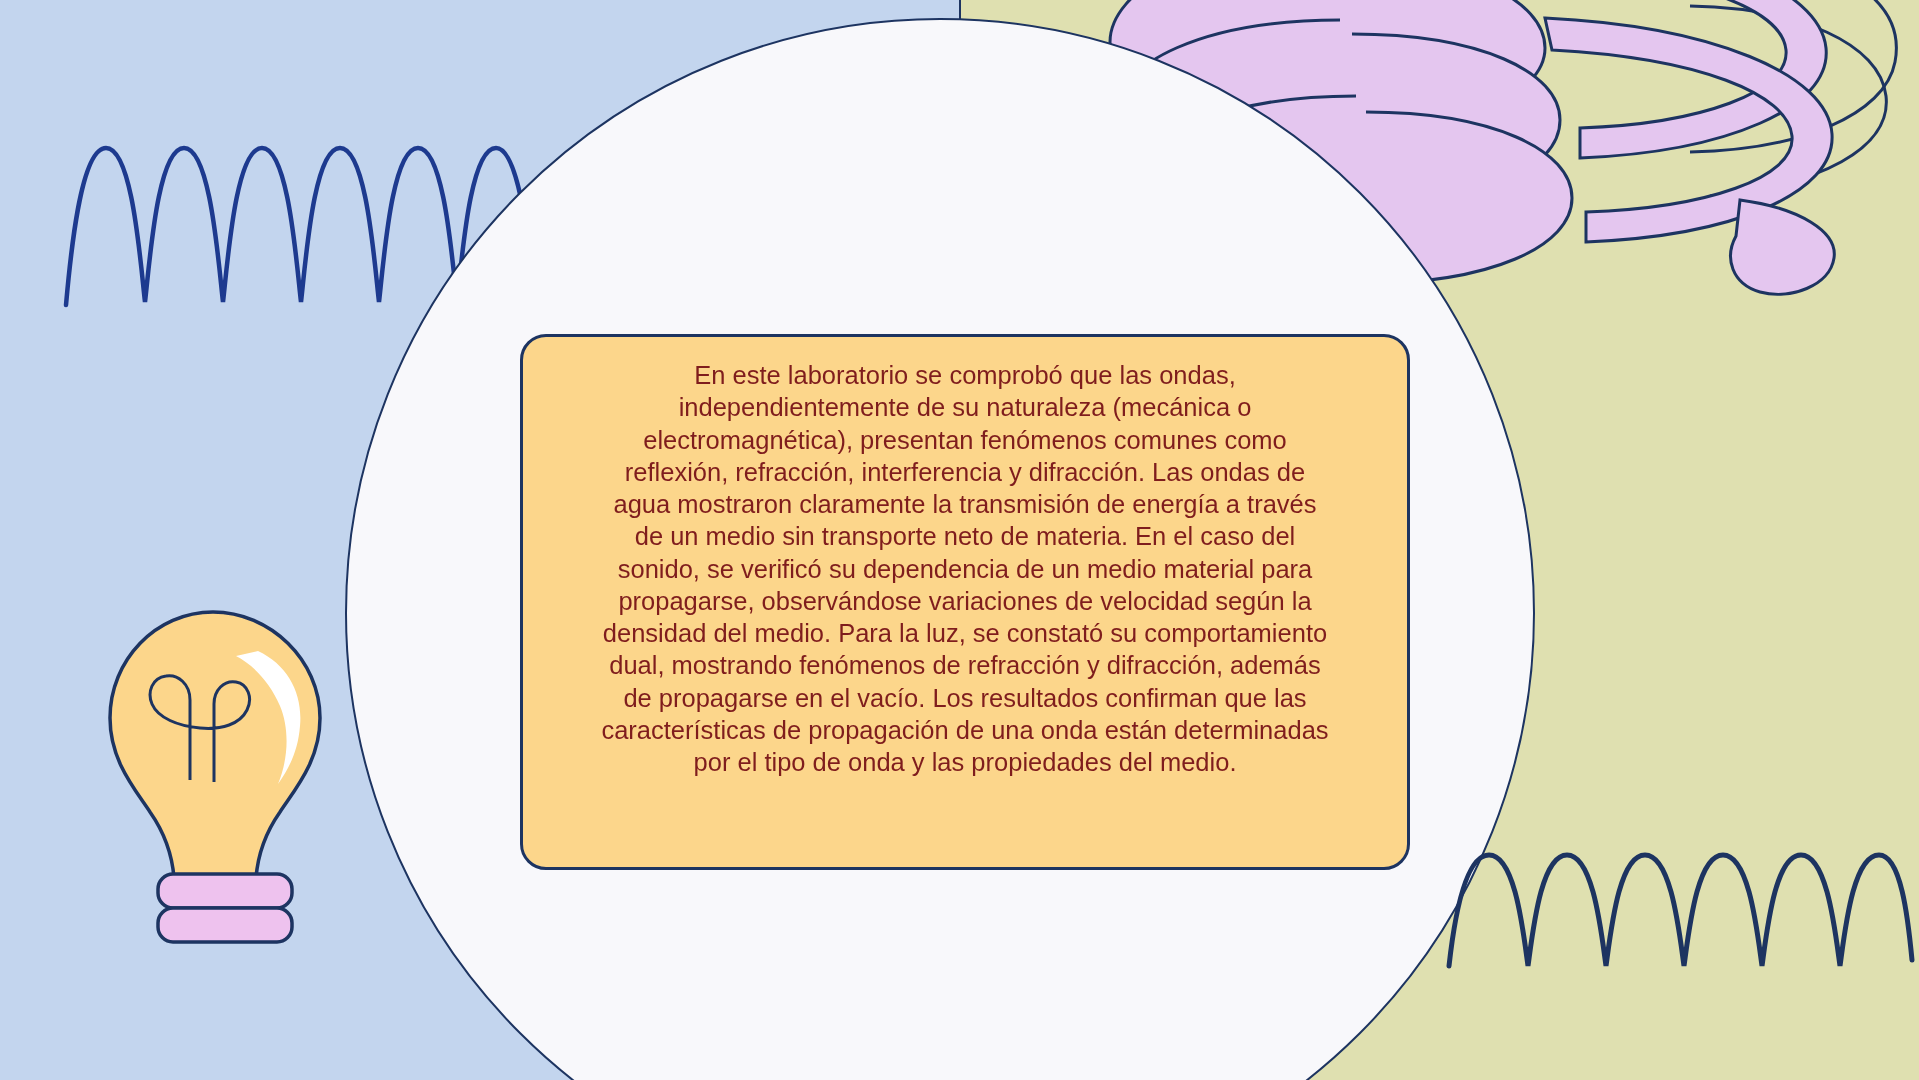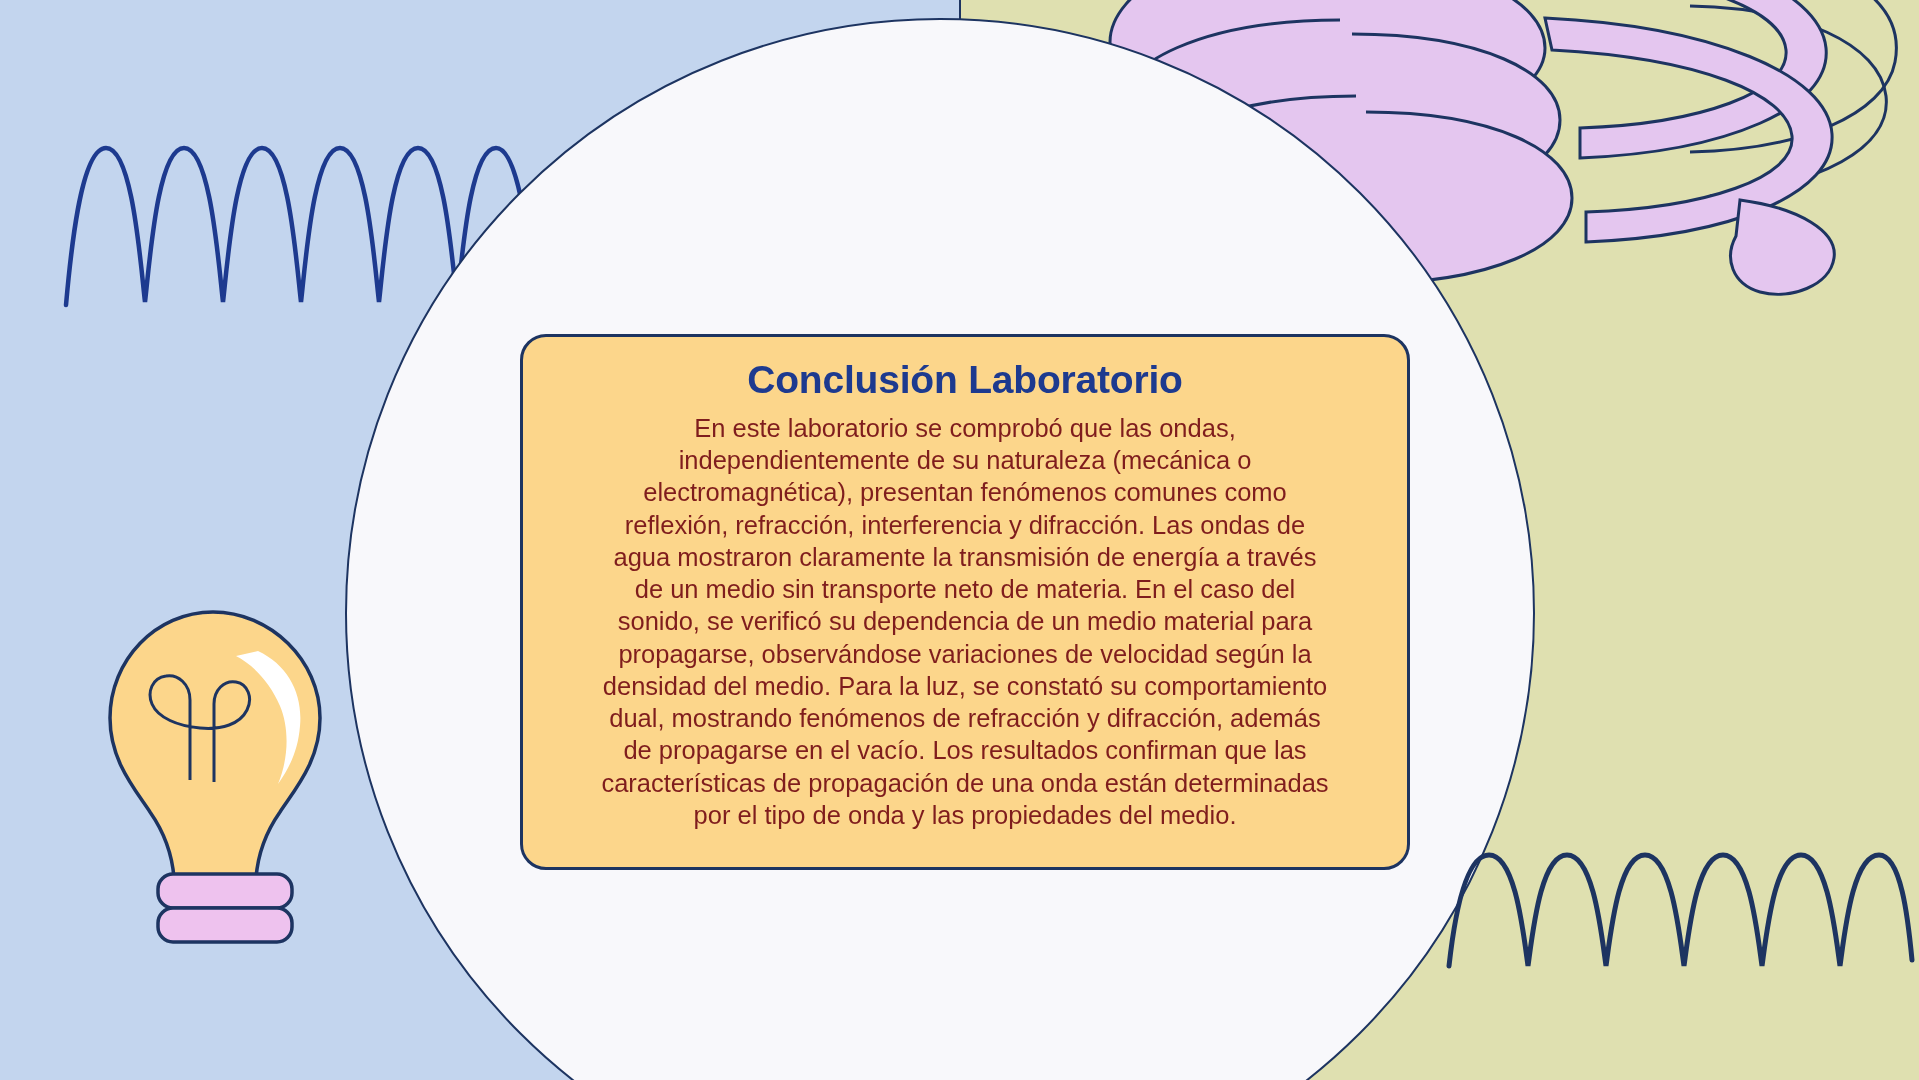--- a/index.html
+++ b/index.html
@@ -179,17 +179,16 @@
              C 1671 855 1679 930 1684 966
              C 1689 930 1697 855 1723 855
              C 1749 855 1757 930 1762 966
              C 1767 930 1775 855 1801 855
              C 1827 855 1835 930 1840 966
              C 1845 930 1853 855 1879 855
              C 1901 855 1908 918 1912 960" fill="none" stroke="#1d3461" stroke-width="5" stroke-linecap="round"></path>
   </svg>
 
   <div class="card">
-    <div class="card-title">Conclusión Laboratorio</div>
     <div class="card-body">En este laboratorio se comprobó que las ondas, independientemente de su naturaleza (mecánica o electromagnética), presentan fenómenos comunes como reflexión, refracción, interferencia y difracción. Las ondas de agua mostraron claramente la transmisión de energía a través de un medio sin transporte neto de materia. En el caso del sonido, se verificó su dependencia de un medio material para propagarse, observándose variaciones de velocidad según la densidad del medio. Para la luz, se constató su comportamiento dual, mostrando fenómenos de refracción y difracción, además de propagarse en el vacío. Los resultados confirman que las características de propagación de una onda están determinadas por el tipo de onda y las propiedades del medio.</div>
   </div>
 
 </div>
 
 </body></html>

